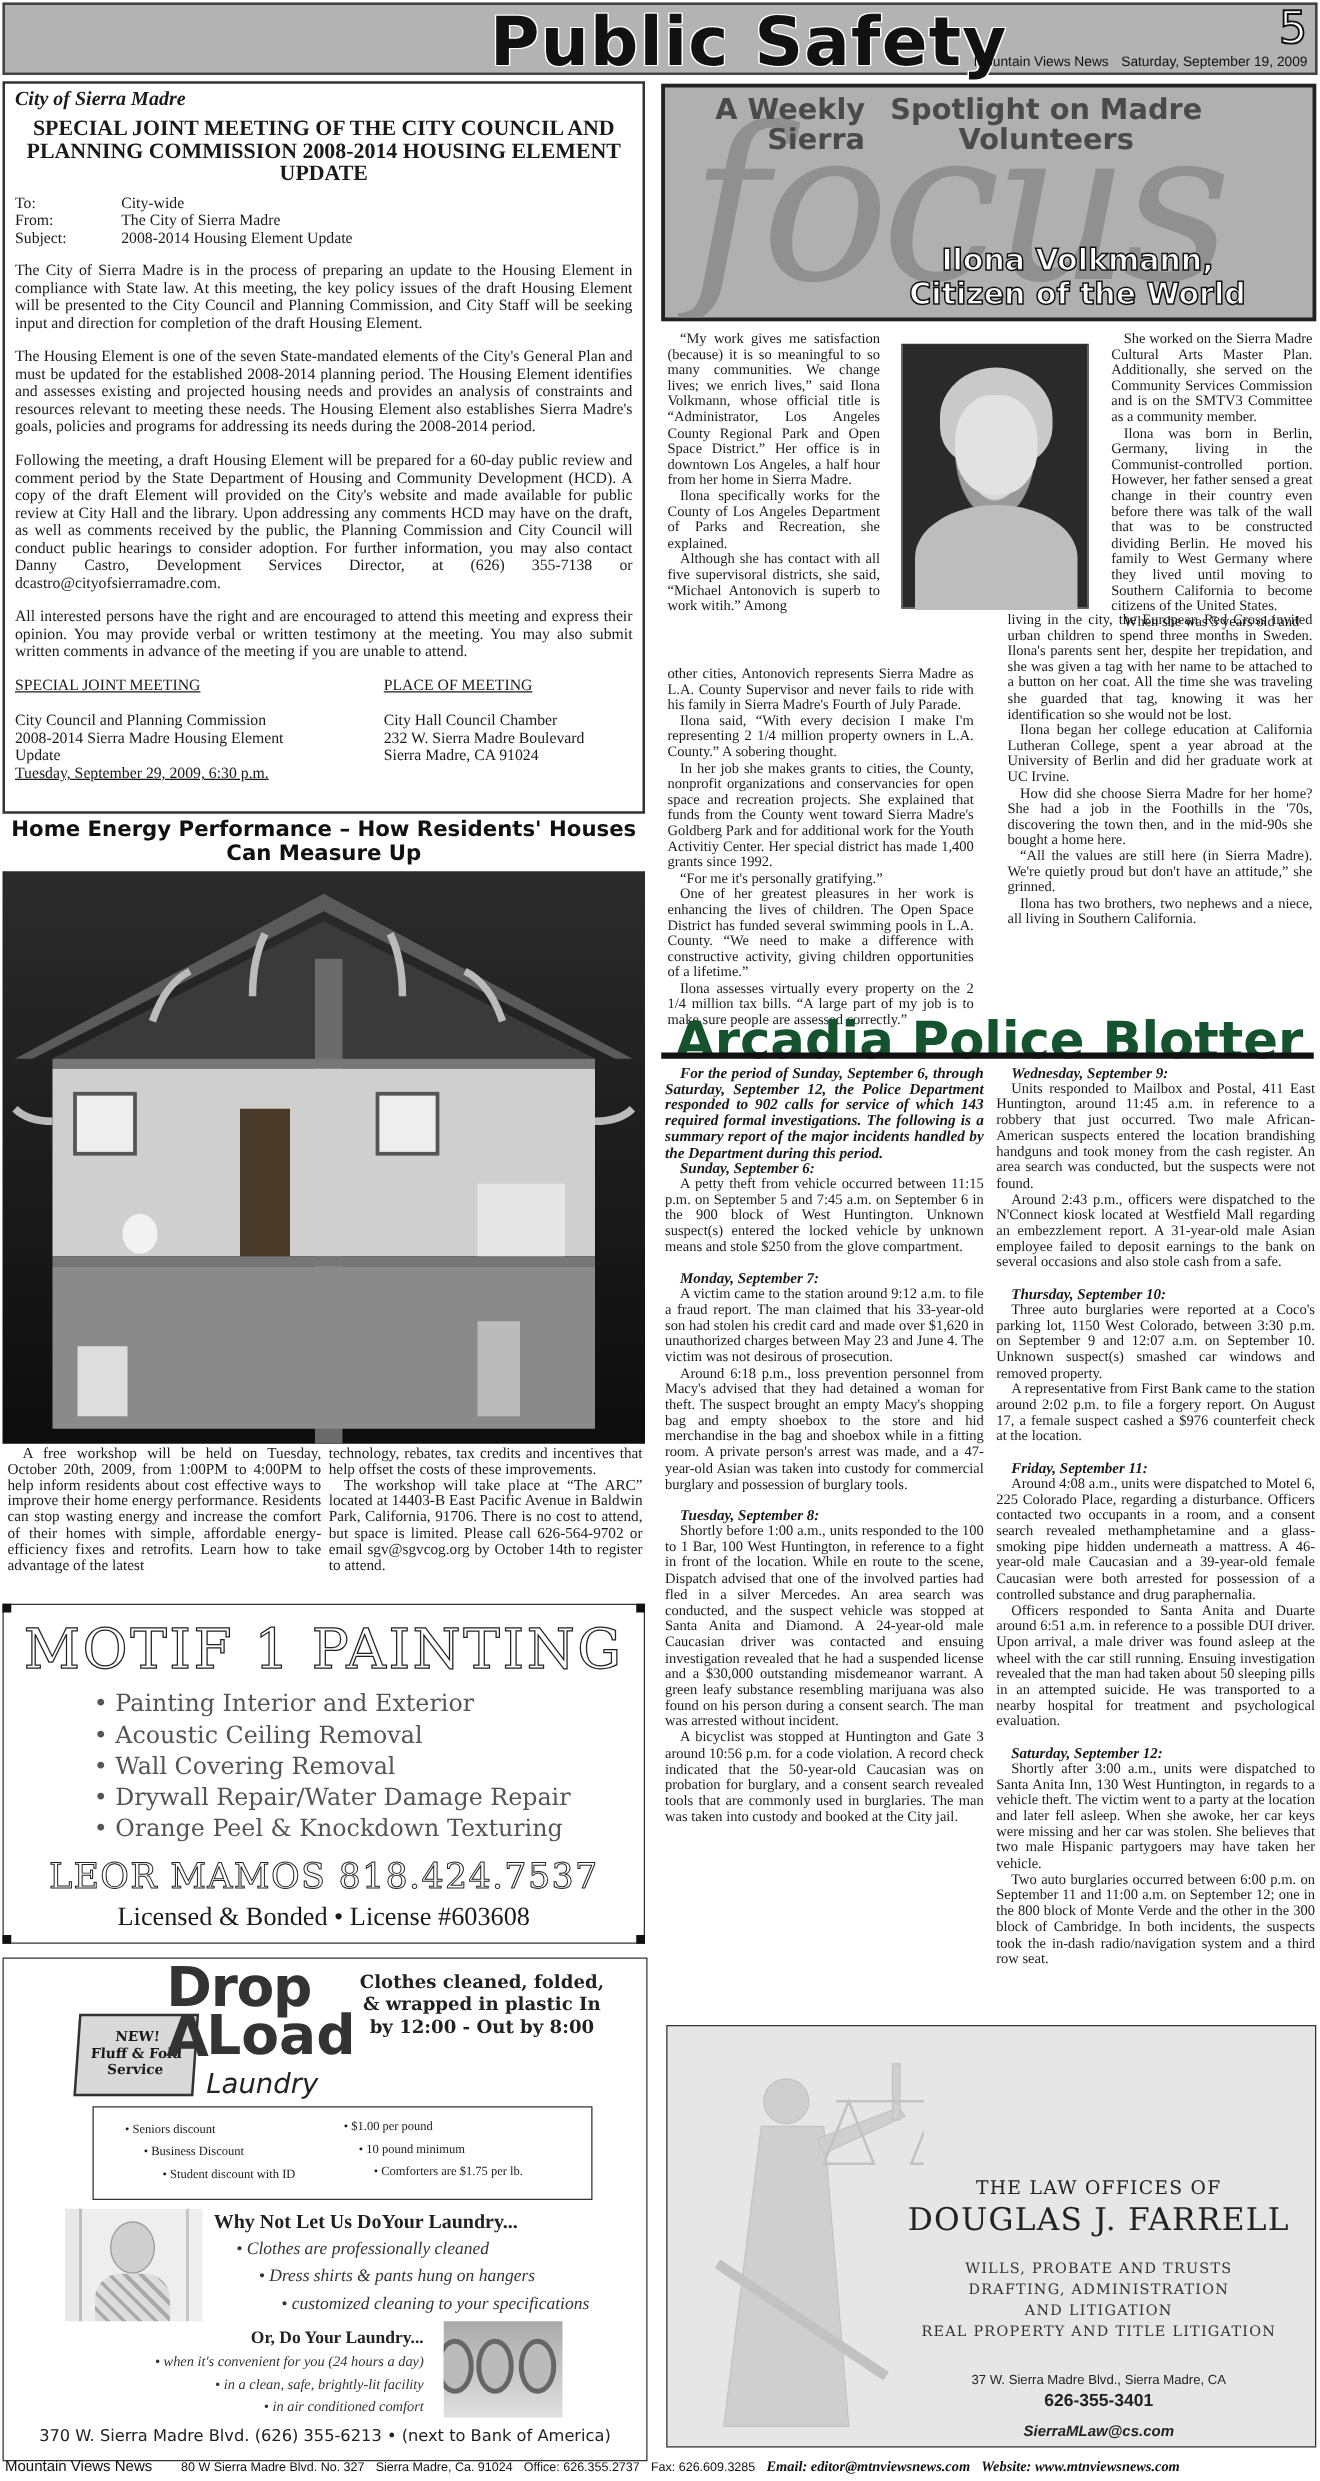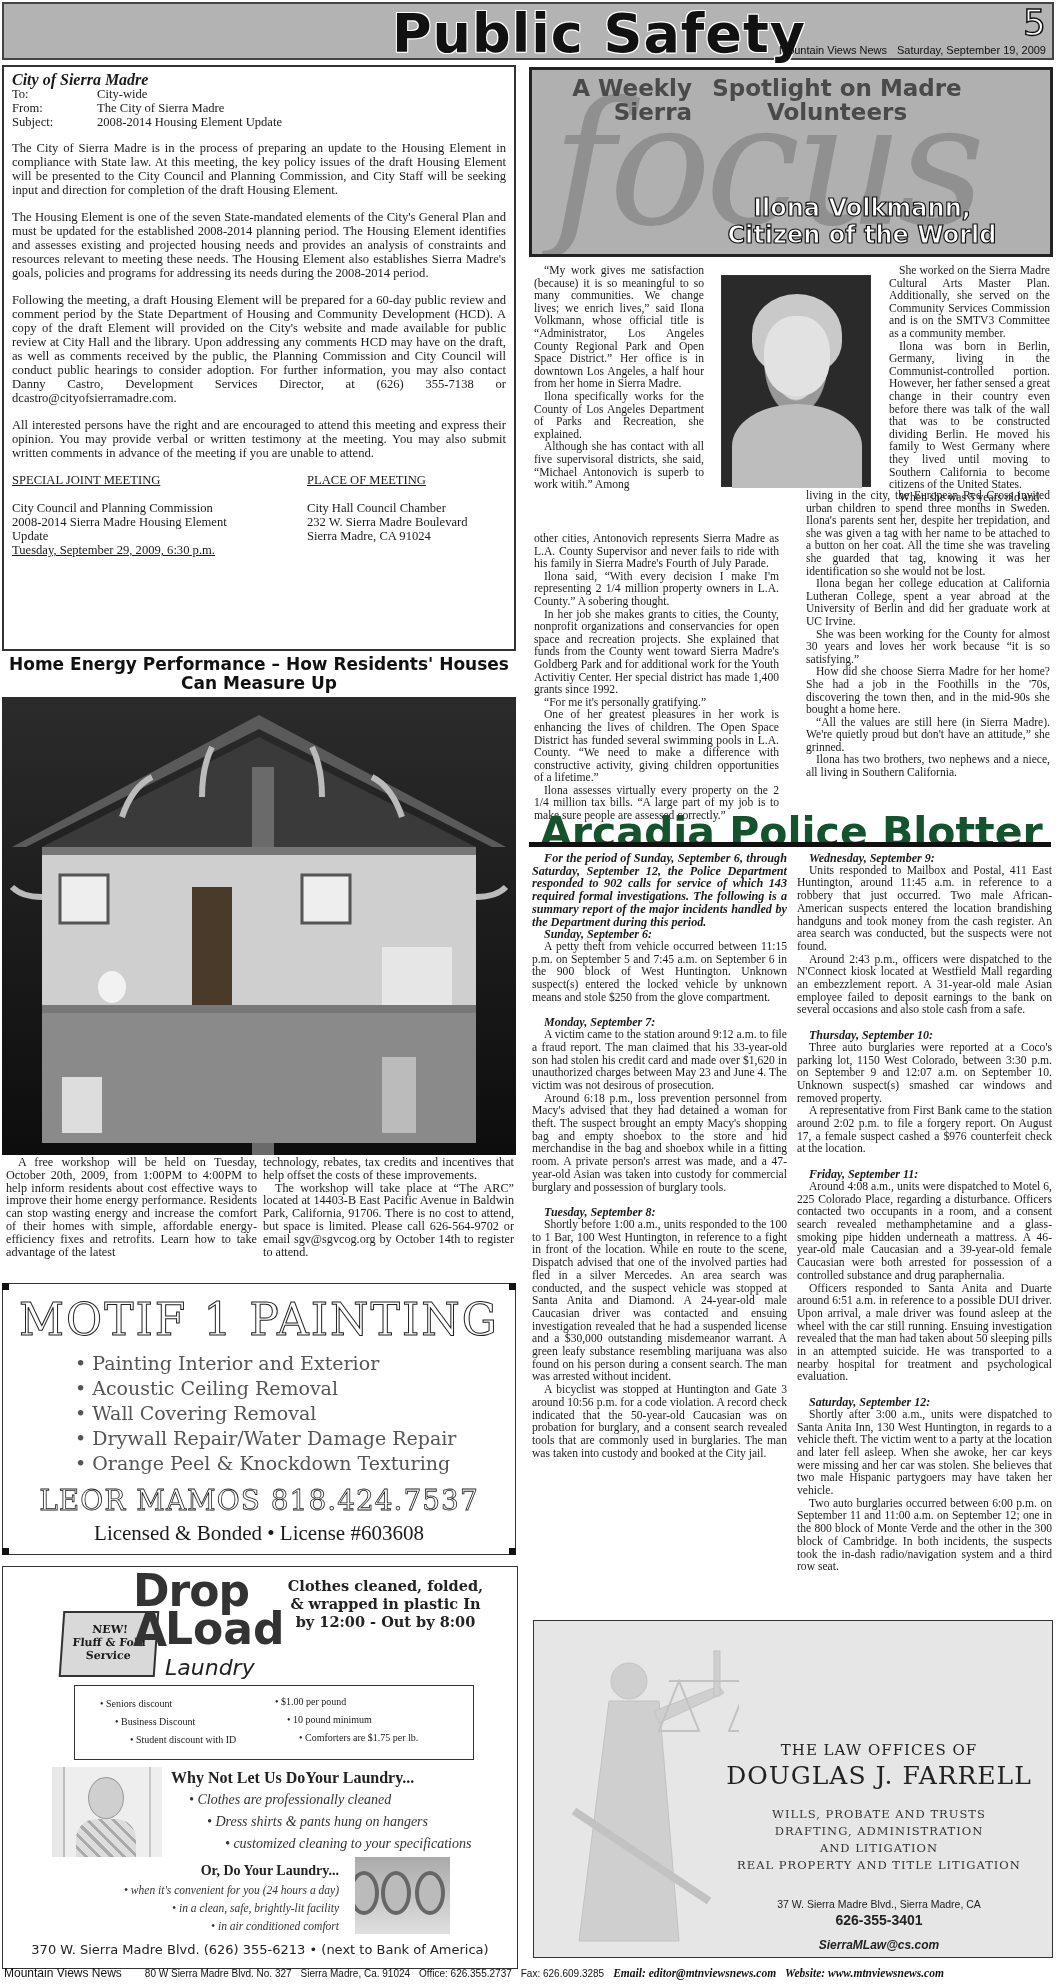--- a/index.html
+++ b/index.html
@@ -116,20 +116,21 @@
 <div id="masthead" class="abs">
   <div class="title">Public Safety</div>
   <div class="pageno">5</div>
   <div class="dateline">
     <span>Mountain Views News</span><span>Saturday, September 19, 2009</span>
   </div>
 </div>
 
 <div id="notice" class="abs">
   <div class="kicker">City of Sierra Madre</div>
+  <h1>SPECIAL JOINT MEETING OF THE CITY COUNCIL AND PLANNING COMMISSION 2008-2014 HOUSING ELEMENT UPDATE</h1>
   <div class="memo">
     <span>To:</span>
       <span>City-wide</span>
     <span>From:</span>
       <span>The City of Sierra Madre</span>
     <span>Subject:</span>
       <span>2008-2014 Housing Element Update</span>
   </div>
   <p>The City of Sierra Madre is in the process of preparing an update to the Housing Element in compliance with State law.  At this meeting, the key policy issues of the draft Housing Element will be presented to the City Council and Planning Commission, and City Staff will be seeking input and direction for completion of the draft Housing Element.</p>
   <p>The Housing Element is one of the seven State-mandated elements of the City's General Plan and must be updated for the established 2008-2014 planning period.  The Housing Element identifies and assesses existing and projected housing needs and provides an analysis of constraints and resources relevant to meeting these needs.  The Housing Element also establishes Sierra Madre's goals, policies and programs for addressing its needs during the 2008-2014 period.</p>
@@ -272,21 +273,20 @@
     <p style="text-indent:0">other cities, Antonovich represents Sierra Madre as L.A. County Supervisor and never fails to ride with his family in Sierra Madre's Fourth of July Parade.</p>
     <p>Ilona said, “With every decision I make I'm representing 2 1/4 million property owners in L.A. County.” A sobering thought.</p>
     <p>In her job she makes grants to cities, the County, nonprofit organizations and conservancies for open space and recreation projects. She explained that funds from the County went toward Sierra Madre's Goldberg Park and for additional work for the Youth Activitiy Center. Her special district has made 1,400 grants since 1992.</p>
     <p>“For me it's personally gratifying.”</p>
     <p>One of her greatest pleasures in her work is enhancing the lives of children. The Open Space District has funded several swimming pools in L.A. County. “We need to make a difference with constructive activity, giving children opportunities of a lifetime.”</p>
     <p>Ilona assesses virtually every property on the 2 1/4 million tax bills. “A large part of my job is to make sure people are assessed correctly.”</p>
   </div>
   <div class="bot-r">
     <p style="text-indent:0">living in the city, the European Red Cross invited urban children to spend three months in Sweden. Ilona's parents sent her, despite her trepidation, and she was given a tag with her name to be attached to a button on her coat. All the time she was traveling she guarded that tag, knowing it was her identification so she would not be lost.</p>
     <p>Ilona began her college education at California Lutheran College, spent a year abroad at the University of Berlin and did her graduate work at UC Irvine.</p>
-    <p>She was been working for the County for almost 30 years and loves her work because “it is so satisfying.”</p>
     <p>How did she choose Sierra Madre for her home? She had a job in the Foothills in the '70s, discovering the town then, and in the mid-90s she bought a home here.</p>
     <p>“All the values are still here (in Sierra Madre). We're quietly proud but don't have an attitude,” she grinned.</p>
     <p>Ilona has two brothers, two nephews and a niece, all living in Southern California.</p>
   </div>
 </div>
 
 <div id="blotter-title" class="abs">Arcadia Police Blotter</div>
 <div id="blotter-rule" class="abs"></div>
 <div id="blotter" class="abs">
   <div class="col l">

